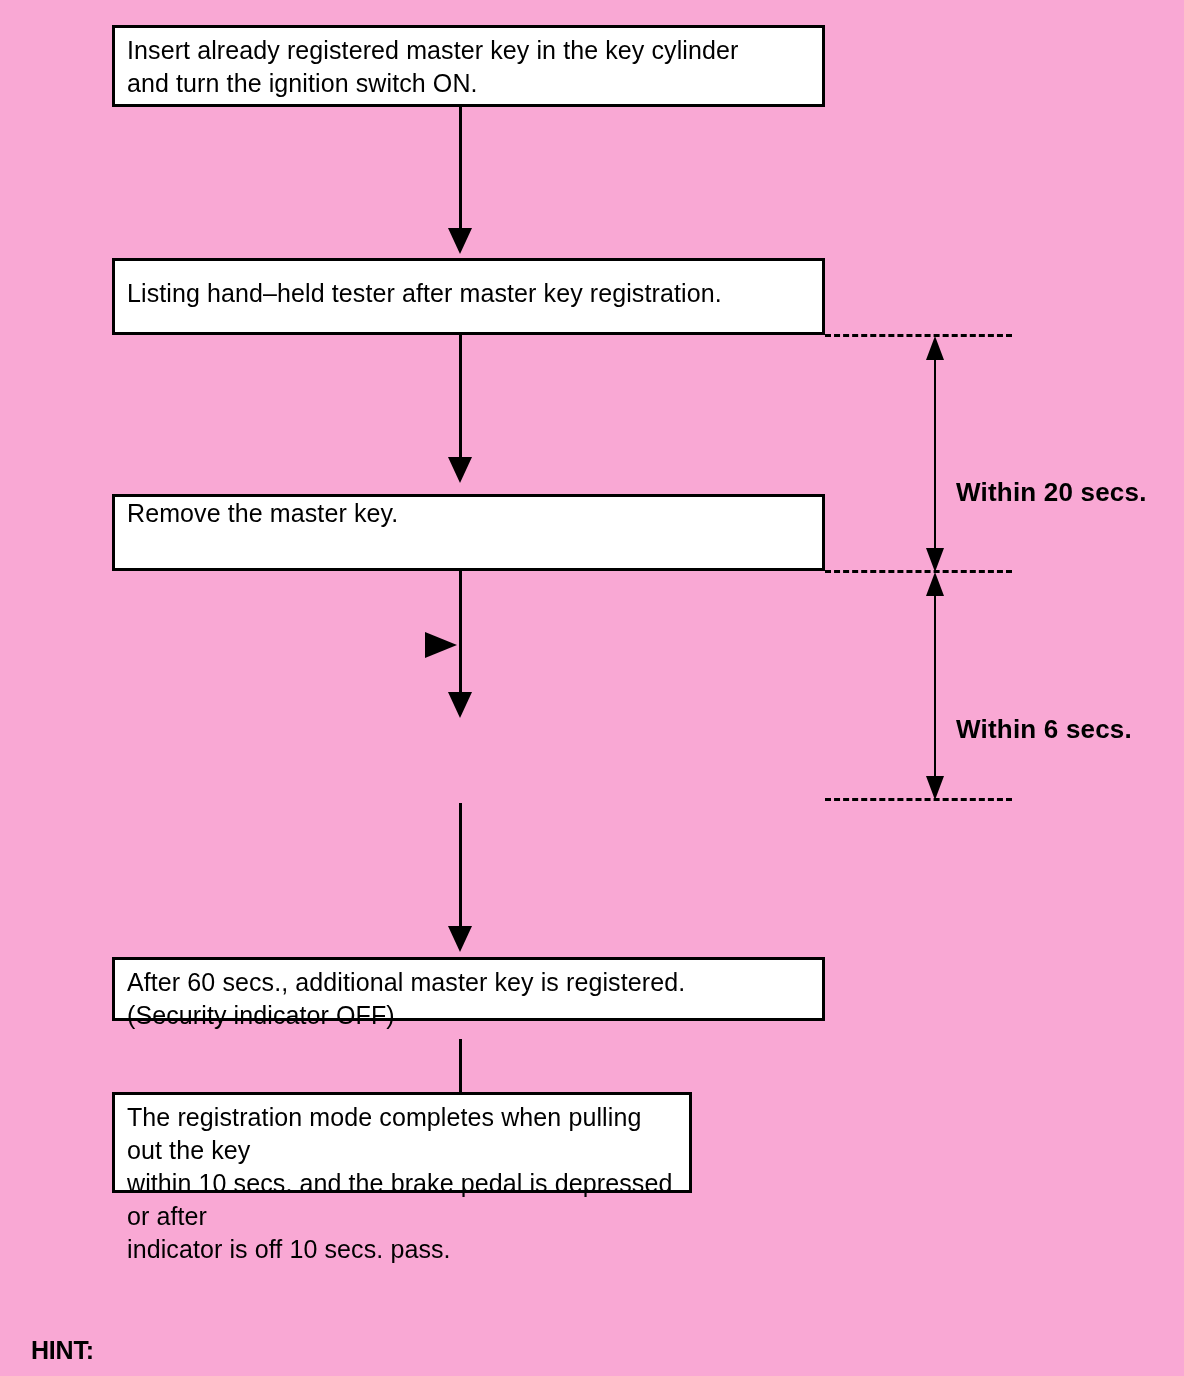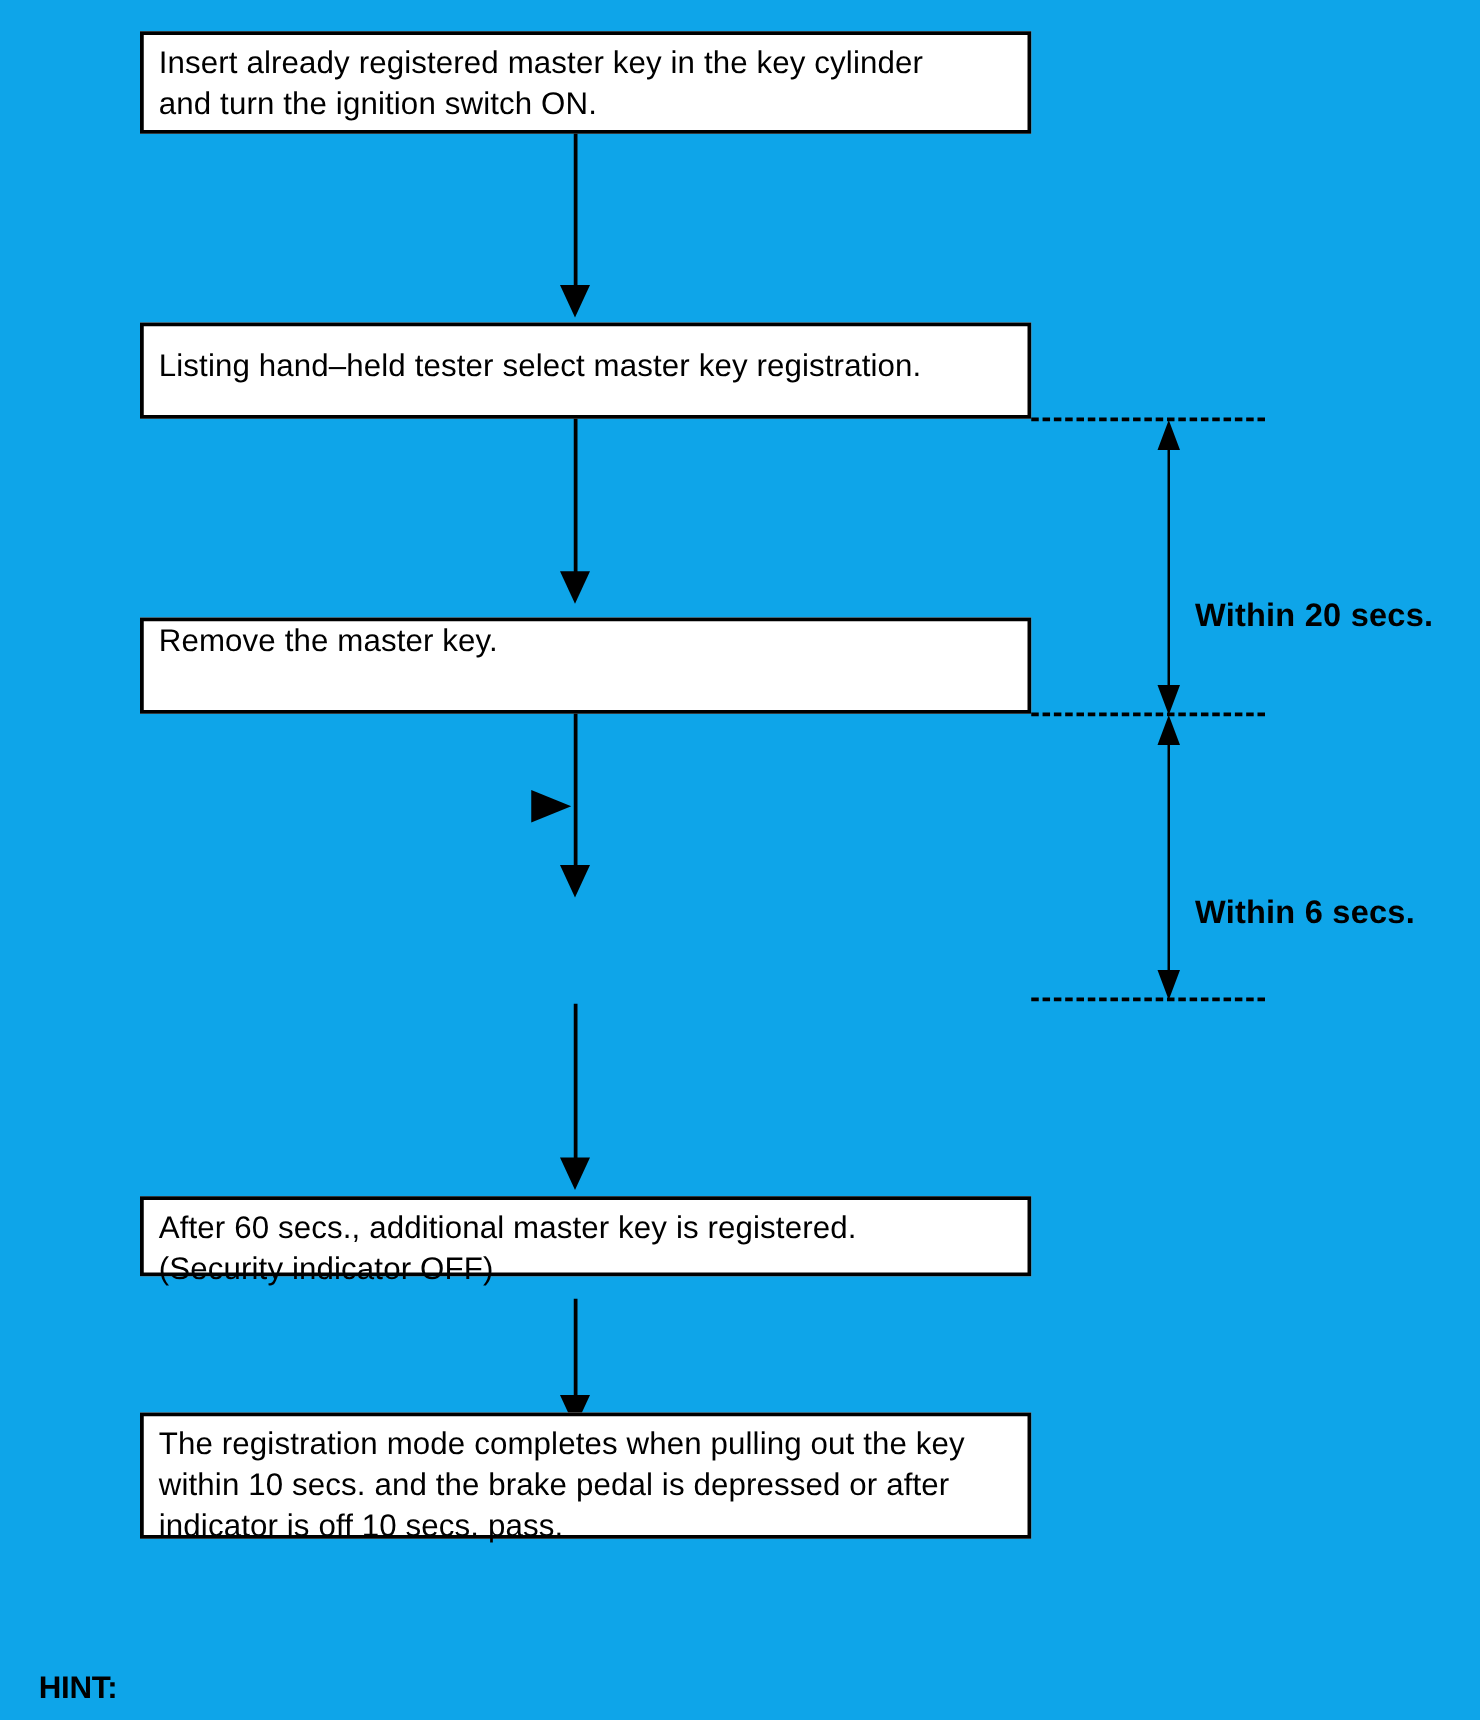--- a/index.html
+++ b/index.html
@@ -8,21 +8,21 @@
     background: #ffffff;
   }
   body {
     font-family: "Liberation Sans", sans-serif;
     color: #000000;
   }
   #page {
     position: relative;
     width: 1184px;
     height: 1376px;
-    background: #0ea5e9;
+    background: #f9a8d4;
     overflow: hidden;
     text-decoration: underline;
   }
   .flow-box {
     position: absolute;
     box-sizing: border-box;
     border: 3px solid #000000;
     background: #ffffff;
     padding: 6px 10px 4px 12px;
     font-size: 25px;
@@ -101,42 +101,42 @@
 <body>
 
 <div id="page">
 
   <div class="flow-box" style="left:112px; top:25px; width:713px; height:82px;">Insert already registered master key in the key cylinder
 and turn the ignition switch ON.</div>
 
   <div class="vline" style="left:459px; top:107px; height:123px;"></div>
   <div class="arrowhead-down" style="left:448px; top:228px;"></div>
 
-  <div class="flow-box" style="left:112px; top:258px; width:713px; height:77px; padding-top:16px;">Listing hand–held tester select master key registration.</div>
+  <div class="flow-box" style="left:112px; top:258px; width:713px; height:77px; padding-top:16px;">Listing hand–held tester after master key registration.</div>
 
   <div class="vline" style="left:459px; top:335px; height:124px;"></div>
   <div class="arrowhead-down" style="left:448px; top:457px;"></div>
 
   <div class="flow-box" style="left:112px; top:494px; width:713px; height:77px; padding-top:0;">Remove the master key.</div>
 
   <div class="vline" style="left:459px; top:571px; height:125px;"></div>
   <div class="arrowhead-right" style="left:425px; top:632px;"></div>
   <div class="arrowhead-down" style="left:448px; top:692px;"></div>
 
 
   <div class="vline" style="left:459px; top:803px; height:126px;"></div>
   <div class="arrowhead-down" style="left:448px; top:926px;"></div>
 
   <div class="flow-box" style="left:112px; top:957px; width:713px; height:64px;">After 60 secs., additional master key is registered.
 (Security indicator OFF)</div>
 
   <div class="vline" style="left:459px; top:1039px; height:80px;"></div>
   <div class="arrowhead-down" style="left:448px; top:1116px;"></div>
 
-  <div class="flow-box" style="left:112px; top:1130px; width:713px; height:101px;">The registration mode completes when pulling out the key
+  <div class="flow-box" style="left:112px; top:1092px; width:580px; height:101px;">The registration mode completes when pulling out the key
 within 10 secs. and the brake pedal is depressed or after
 indicator is off 10 secs. pass.</div>
 
   <div class="dash-line" style="left:825px; top:334px; width:187px;"></div>
   <div class="dash-line" style="left:825px; top:570px; width:187px;"></div>
   <div class="dash-line" style="left:825px; top:798px; width:187px;"></div>
 
   <div class="dim-arrow-up" style="left:926px; top:336px;"></div>
   <div class="dim-line" style="left:934px; top:345px; height:215px;"></div>
   <div class="dim-arrow-down" style="left:926px; top:548px;"></div>

